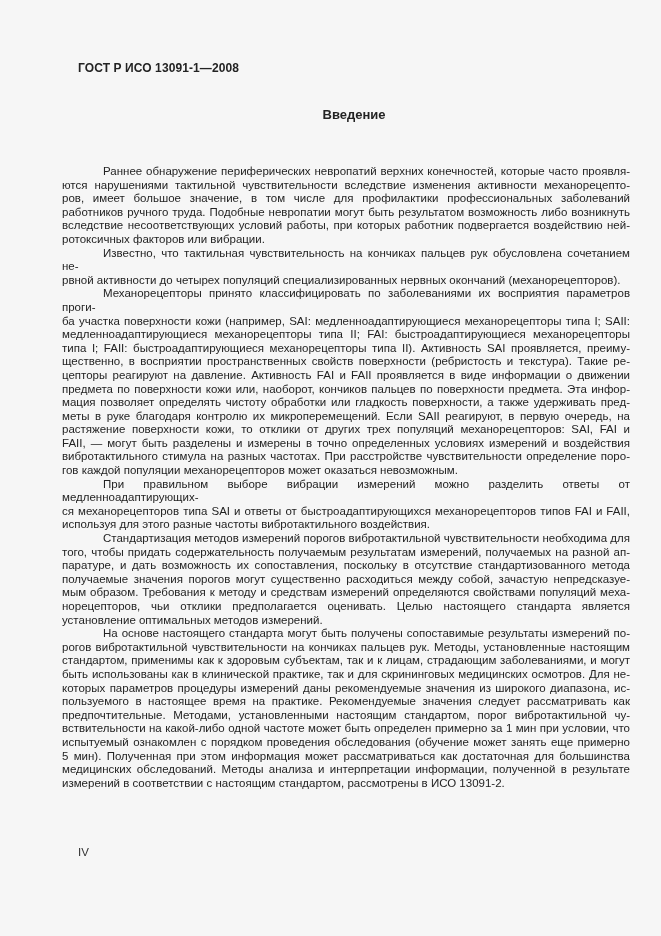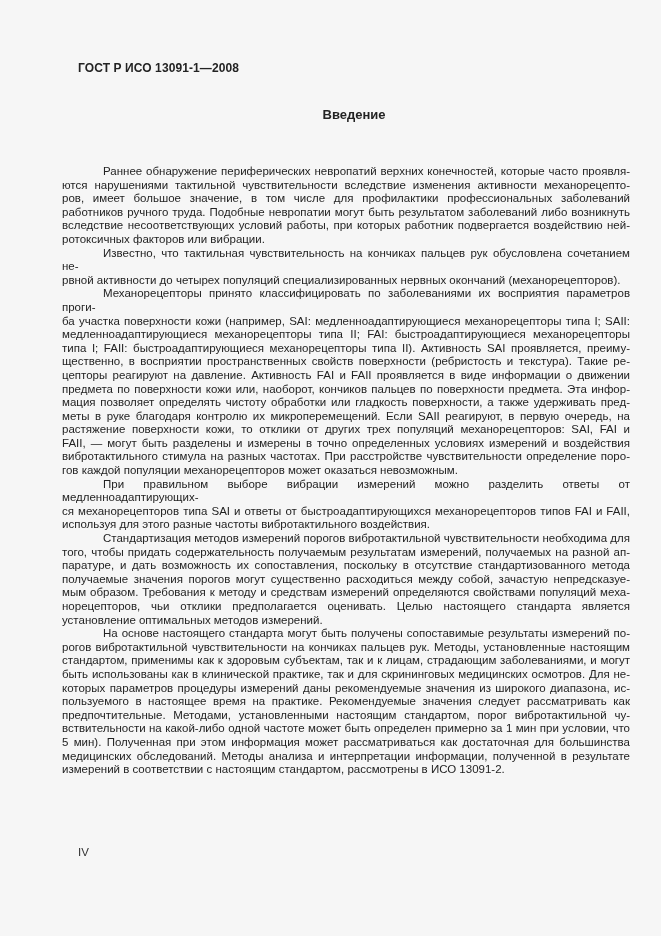--- a/index.html
+++ b/index.html
@@ -78,21 +78,21 @@
     <span>ГОСТ Р ИСО 13091-1—2008</span>
   </div>
 
   <h1 class="doc-title">Введение</h1>
 
   <div class="doc-body">
       <div class="para">
         <div class="line para-start">Раннее обнаружение периферических невропатий верхних конечностей, которые часто проявля-</div>
         <div class="line">ются нарушениями тактильной чувствительности вследствие изменения активности механорецепто-</div>
         <div class="line">ров, имеет большое значение, в том числе для профилактики профессиональных заболеваний</div>
-        <div class="line">работников ручного труда. Подобные невропатии могут быть результатом заболеваний либо возникнуть</div>
+        <div class="line">работников ручного труда. Подобные невропатии могут быть результатом возможность либо возникнуть</div>
         <div class="line">вследствие несоответствующих условий работы, при которых работник подвергается воздействию ней-</div>
         <div class="line para-end">ротоксичных факторов или вибрации.</div>
       </div>
       <div class="para">
         <div class="line para-start">Известно, что тактильная чувствительность на кончиках пальцев рук обусловлена сочетанием не-</div>
         <div class="line para-end">рвной активности до четырех популяций специализированных нервных окончаний (механорецепторов).</div>
       </div>
       <div class="para">
         <div class="line para-start">Механорецепторы принято классифицировать по заболеваниями их восприятия параметров проги-</div>
         <div class="line">ба участка поверхности кожи (например, SAI: медленноадаптирующиеся механорецепторы типа I; SAII:</div>
@@ -124,20 +124,21 @@
       </div>
       <div class="para">
         <div class="line para-start">На основе настоящего стандарта могут быть получены сопоставимые результаты измерений по-</div>
         <div class="line">рогов вибротактильной чувствительности на кончиках пальцев рук. Методы, установленные настоящим</div>
         <div class="line">стандартом, применимы как к здоровым субъектам, так и к лицам, страдающим заболеваниями, и могут</div>
         <div class="line">быть использованы как в клинической практике, так и для скрининговых медицинских осмотров. Для не-</div>
         <div class="line">которых параметров процедуры измерений даны рекомендуемые значения из широкого диапазона, ис-</div>
         <div class="line">пользуемого в настоящее время на практике. Рекомендуемые значения следует рассматривать как</div>
         <div class="line">предпочтительные. Методами, установленными настоящим стандартом, порог вибротактильной чу-</div>
         <div class="line">вствительности на какой-либо одной частоте может быть определен примерно за 1 мин при условии, что</div>
+        <div class="line">испытуемый ознакомлен с порядком проведения обследования (обучение может занять еще примерно</div>
         <div class="line">5 мин). Полученная при этом информация может рассматриваться как достаточная для большинства</div>
         <div class="line">медицинских обследований. Методы анализа и интерпретации информации, полученной в результате</div>
         <div class="line para-end">измерений в соответствии с настоящим стандартом, рассмотрены в ИСО 13091-2.</div>
       </div>
     </div>
 
   <div class="doc-footer">
     <span>IV</span>
   </div>
 </div>

